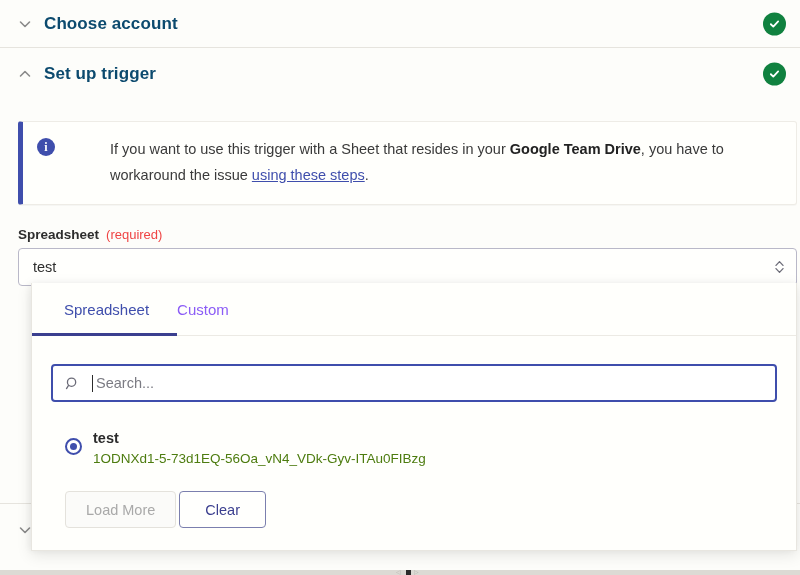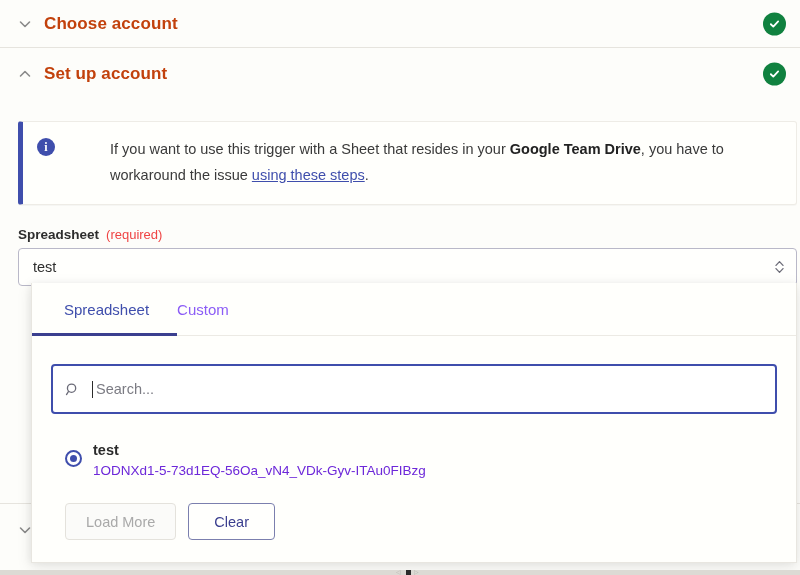--- a/index.html
+++ b/index.html
@@ -29,21 +29,21 @@
   .chev {
     width: 22px; height: 22px;
     flex: 0 0 22px;
     display: flex; align-items: center; justify-content: center;
     color: #8a8a8a;
   }
   .chev svg { display: block; }
   .section-title {
     font-size: 17px;
     font-weight: bold;
-    color: #c2410c;
+    color: #0c4a6e;
     margin-left: 8px;
     letter-spacing: .1px;
   }
   .check {
     position: absolute;
     right: 14px; top: 50%;
     transform: translateY(-50%);
     width: 23px; height: 23px;
     border-radius: 50%;
     background: #10813f;
@@ -159,21 +159,21 @@
     left: -18px; right: -14px; bottom: -1px;
     height: 3px;
     background: #3b3f8f;
   }
   .tab:first-child { padding-left: 14px; }
 
   .panel-inner { padding: 28px 19px 0 19px; }
 
   .search-wrap {
     position: relative;
-    height: 50px;
+    height: 38px;
     border: 2px solid #3f4eac;
     border-radius: 4px;
     background: #fff;
     display: flex;
     align-items: center;
     padding-left: 12px;
   }
   .search-icon {
     width: 16px; height: 16px;
     flex: 0 0 16px;
@@ -213,29 +213,29 @@
     background: #3f4eac;
   }
   .result-title {
     font-size: 14.5px;
     font-weight: bold;
     color: #2b2b2b;
     line-height: 20px;
   }
   .result-sub {
     font-size: 13.5px;
-    color: #6d28d9;
+    color: #4d7c0f;
     line-height: 20px;
     margin-top: 1px;
   }
 
   
   .btn-row {
     display: flex;
-    gap: 12px;
+    gap: 3px;
     margin: 22px 0 0 14px;
     padding-bottom: 22px;
     align-items: flex-end;
   }
   .btn {
     height: 37px;
     border-radius: 4px;
     font-size: 14.5px;
     display: flex; align-items: center; justify-content: center;
     padding: 0 20px;
@@ -307,21 +307,21 @@
   </span>
 </div>
 <div class="divider"></div>
 
 <div class="section-head second">
   <span class="chev">
     <svg width="16" height="16" viewBox="0 0 16 16" fill="none" stroke="currentColor" stroke-width="1.6">
       <path d="M3.5 10 L8 5.5 L12.5 10" stroke-linecap="round" stroke-linejoin="round"></path>
     </svg>
   </span>
-  <span class="section-title">Set up account</span>
+  <span class="section-title">Set up trigger</span>
   <span class="check">
     <svg width="13" height="13" viewBox="0 0 16 16" fill="none" stroke="#ffffff" stroke-width="2.2">
       <path d="M3.5 8.3 L6.5 11.2 L12.5 4.9" stroke-linecap="round" stroke-linejoin="round"></path>
     </svg>
   </span>
 </div>
 
 <div class="banner">
   <span class="info-icon">i</span>
   <div class="banner-text">

